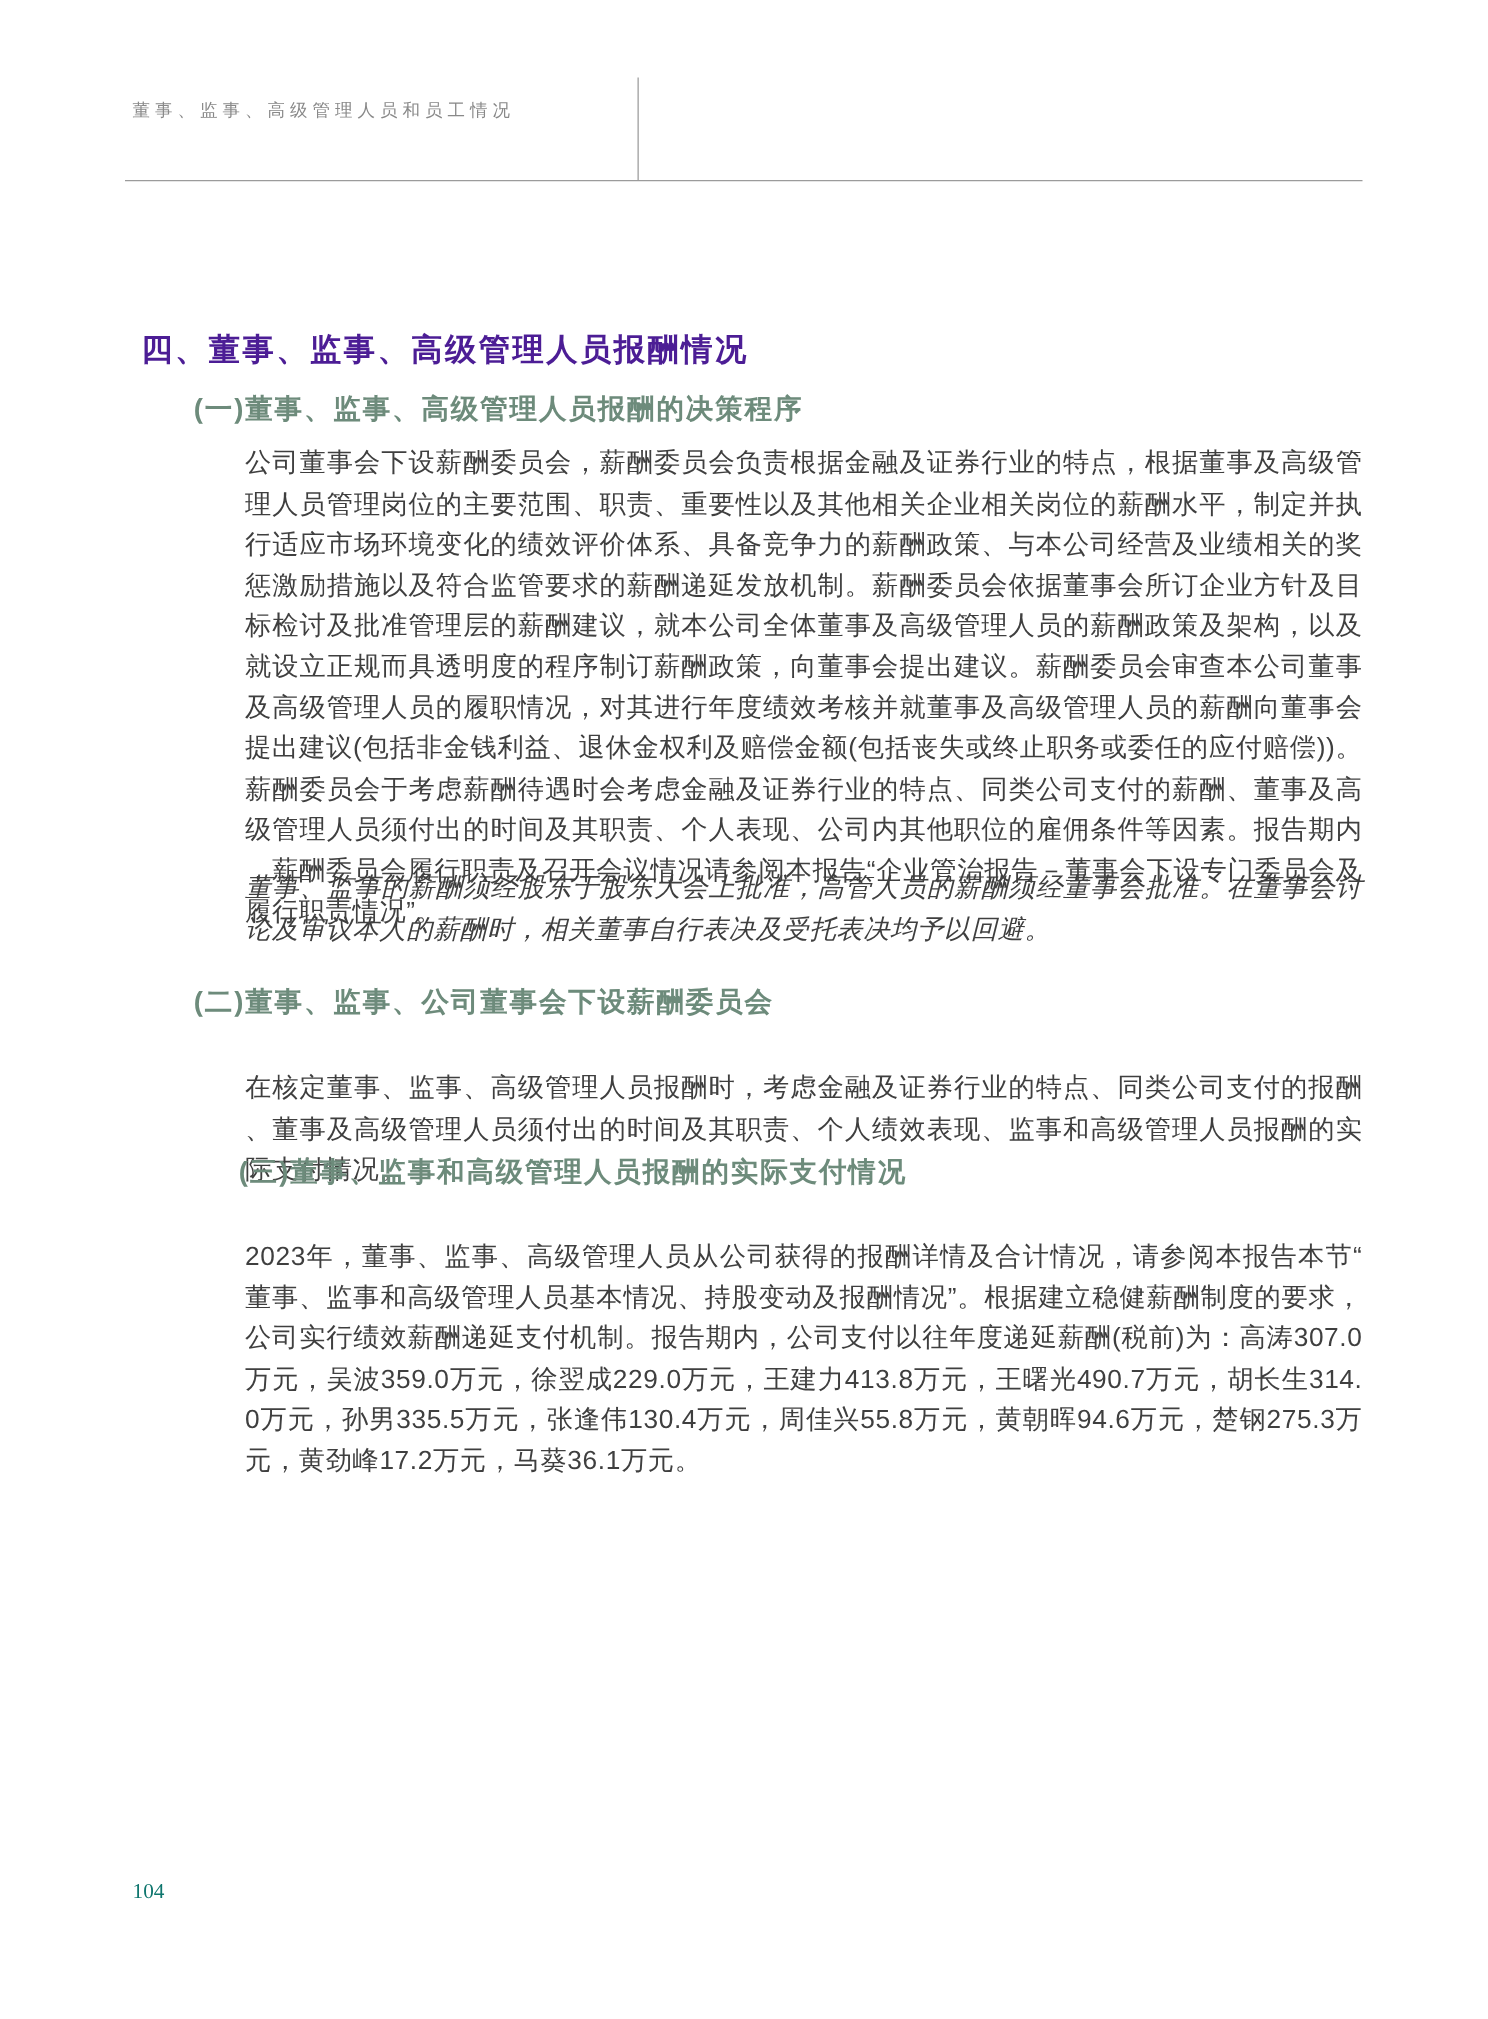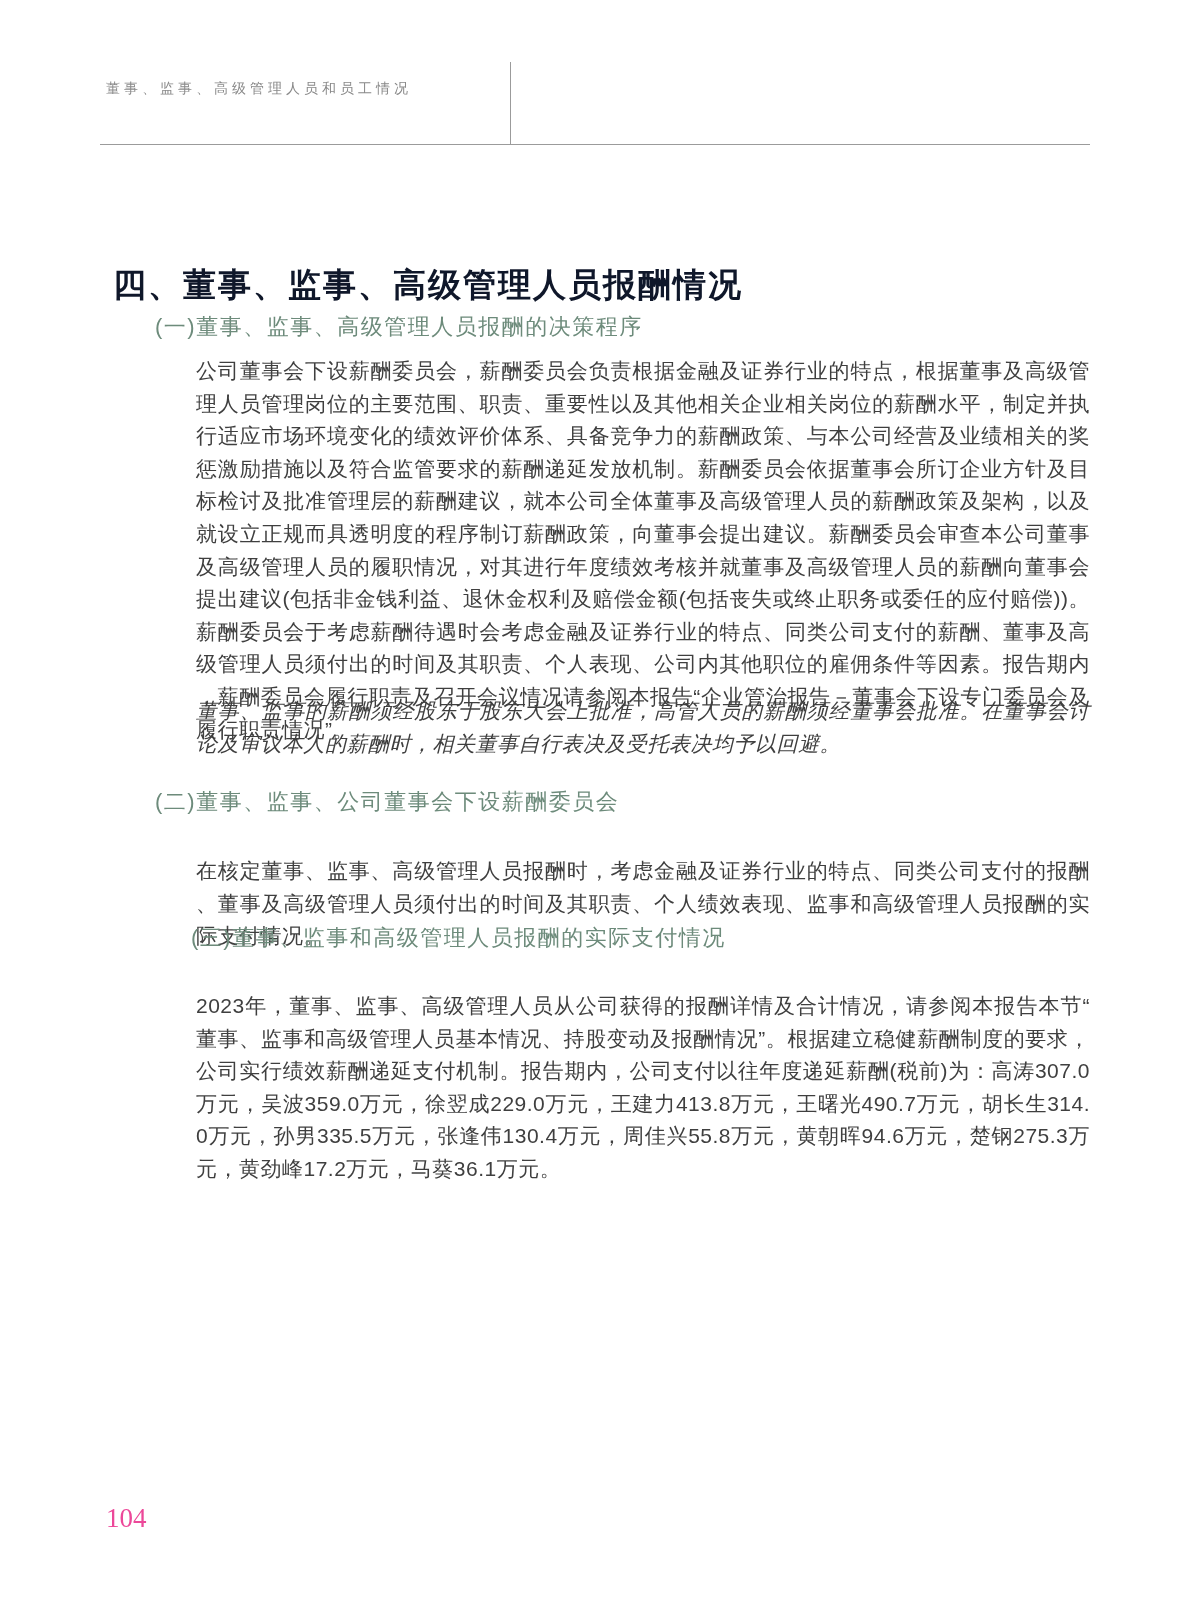--- a/index.html
+++ b/index.html
@@ -28,32 +28,32 @@
   .header-hline {
     position: absolute;
     left: 100px; top: 144px;
     width: 990px; height: 1px;
     background: #9b9b9b;
   }
   .section-title {
     position: absolute;
     left: 113px; top: 263px;
     margin: 0;
-    font-size: 33px;
+    font-size: 25px;
     font-weight: bold;
-    color: #0f172a;
+    color: #4c1d95;
     letter-spacing: 2px;
     white-space: nowrap;
   }
   .sub-heading {
     position: absolute;
     margin: 0;
     left: 155px;
     font-size: 22px;
-    font-weight: normal;
+    font-weight: bold;
     color: #6d8b7b;
     letter-spacing: 1.5px;
     white-space: nowrap;
   }
   .sub-heading.h-one   { top: 312px; }
   .sub-heading.h-two   { top: 787px; }
   .sub-heading.h-three { top: 923px; margin-left: 36px; }
   .body-para {
     position: absolute;
     left: 196px;
@@ -68,22 +68,22 @@
     line-break: anywhere;
   }
   .p-1 { top: 355px; }
   .p-2 { top: 695px; font-style: italic; }
   .p-3 { top: 855px; }
   .p-4 { top: 990px; }
   .page-number {
     position: absolute;
     left: 106px; top: 1503px;
     font-family: "Liberation Serif", "DejaVu Serif", serif;
-    font-size: 27px;
-    color: #ec4899;
+    font-size: 17px;
+    color: #0f766e;
   }
 </style>
 </head>
 <body>
 
 <div>
 
   <div class="header-title">董事、监事、高级管理人员和员工情况</div>
 
   <div class="header-vline"></div>

